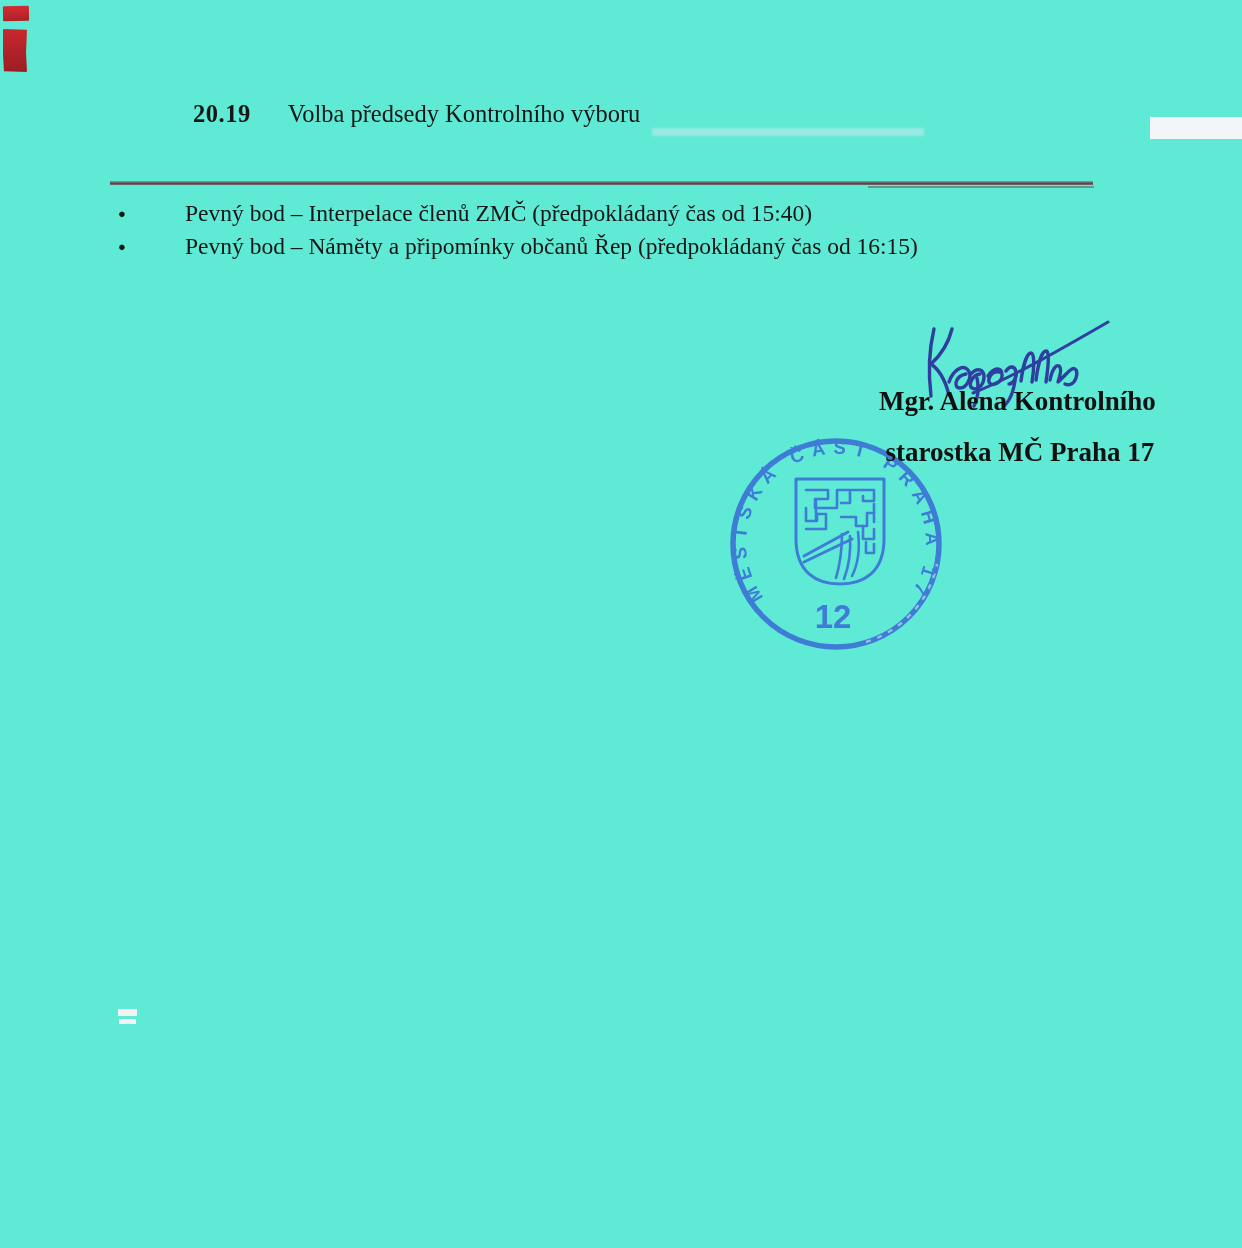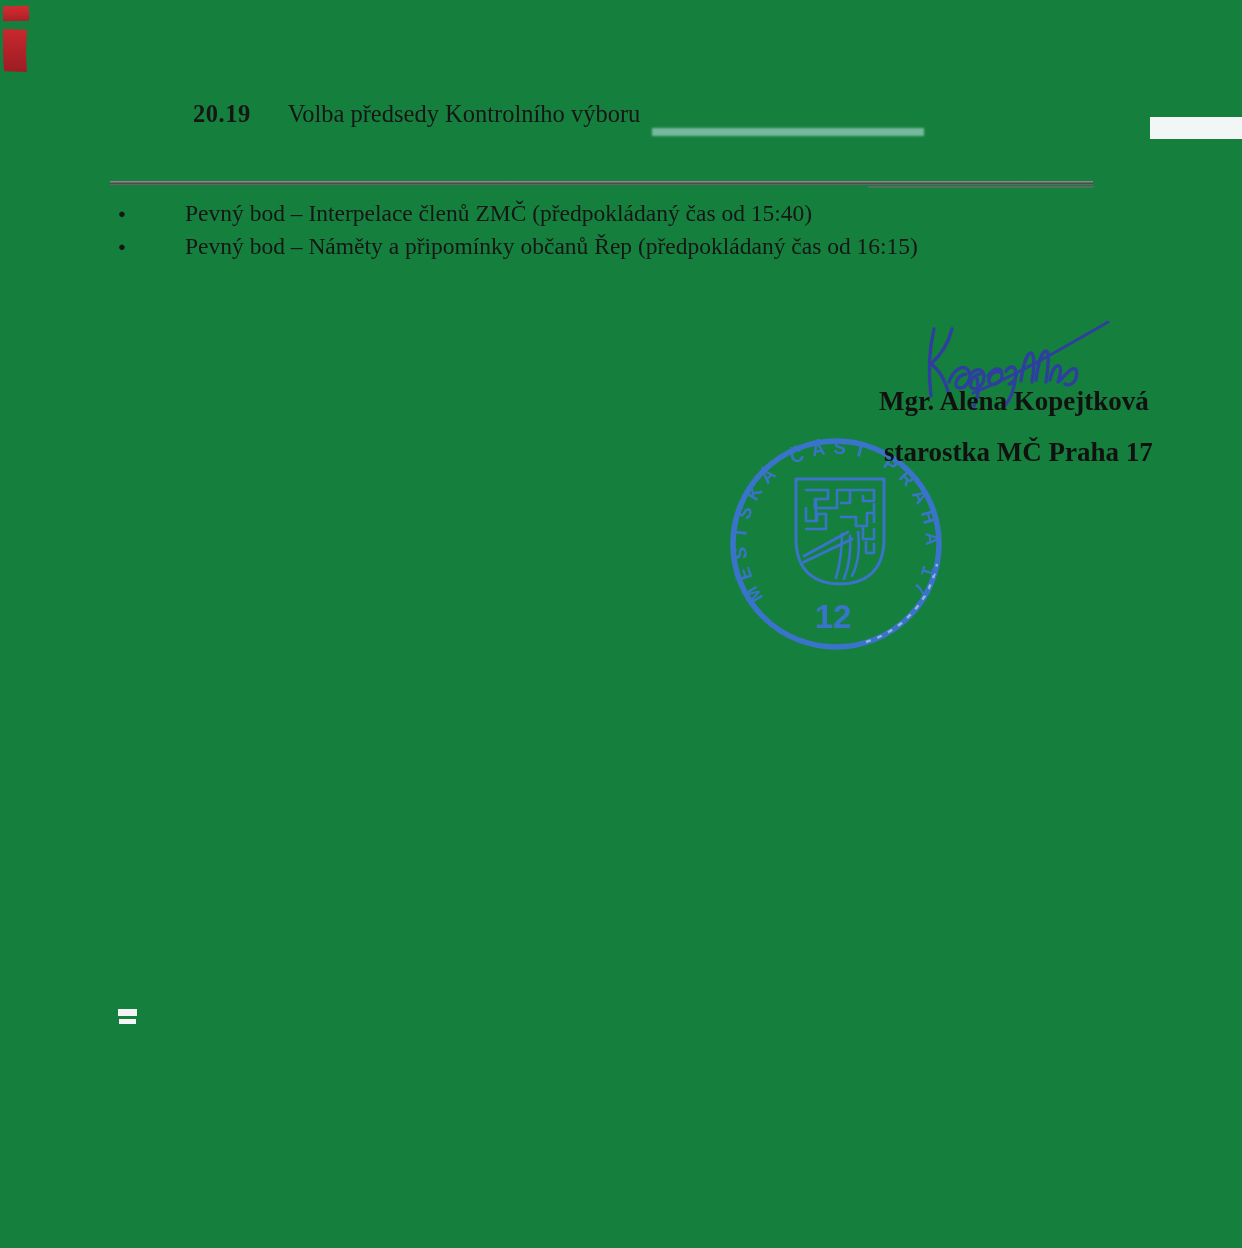--- a/index.html
+++ b/index.html
@@ -1,19 +1,19 @@
 <!DOCTYPE html>
 <html><head>
 <meta charset="utf-8">
 <style>
   html,body{margin:0;padding:0;background:#ffffff;}
   #page{
     position:relative;
     width:1242px;height:1248px;
-    background:#15803d;
+    background:#5eead4;
     overflow:hidden;
     font-family:"Liberation Serif", serif;
     color:#161616;
   }
   
   .red-mark{position:absolute;border-radius:1px;}
   #red-mark-1{left:3px;top:6px;width:26px;height:15px;
     background:linear-gradient(180deg,#d22c30 0%,#c0262c 55%,#a92028 100%);
     transform:rotate(-1.2deg);}
   #red-mark-2{left:3px;top:29px;width:24px;height:43px;
@@ -95,21 +95,21 @@
       <path d="M 108,67 C 110,52 114,39 118,39 C 122,39 121,56 119,68"></path>
       <path d="M 123,66 C 125,50 129,37 133,37 C 137,37 135,54 133,68"></path>
 
       <path d="M 137,66 C 139,56 143,50 146,52 C 149,54 147,62 145,68 C 151,63 155,57 159,55 C 163,53 165,58 163,64 C 161,70 156,72 152,70"></path>
 
       <path d="M 60,79 C 100,63 150,34 195,8" stroke-width="3"></path>
     </g>
   </svg>
 
   <div id="signatory">
-    <div class="line1">Mgr. Alena Kopejtková</div>
+    <div class="line1">Mgr. Alena Kontrolního</div>
     <div class="line2">starostka MČ Praha 17</div>
   </div>
 
   <svg id="stamp-svg" viewBox="-117 -117 234 234" xmlns="http://www.w3.org/2000/svg">
     <g opacity="0.92">
 
       <circle class="stamp-stroke" cx="0" cy="0" r="103" stroke-width="5.5"></circle>
 
       <path d="M 30,98 A 103,103 0 0 0 101,20" stroke="#ffffff" stroke-width="2.5" fill="none" stroke-dasharray="5 7" opacity="0.5"></path>
 

